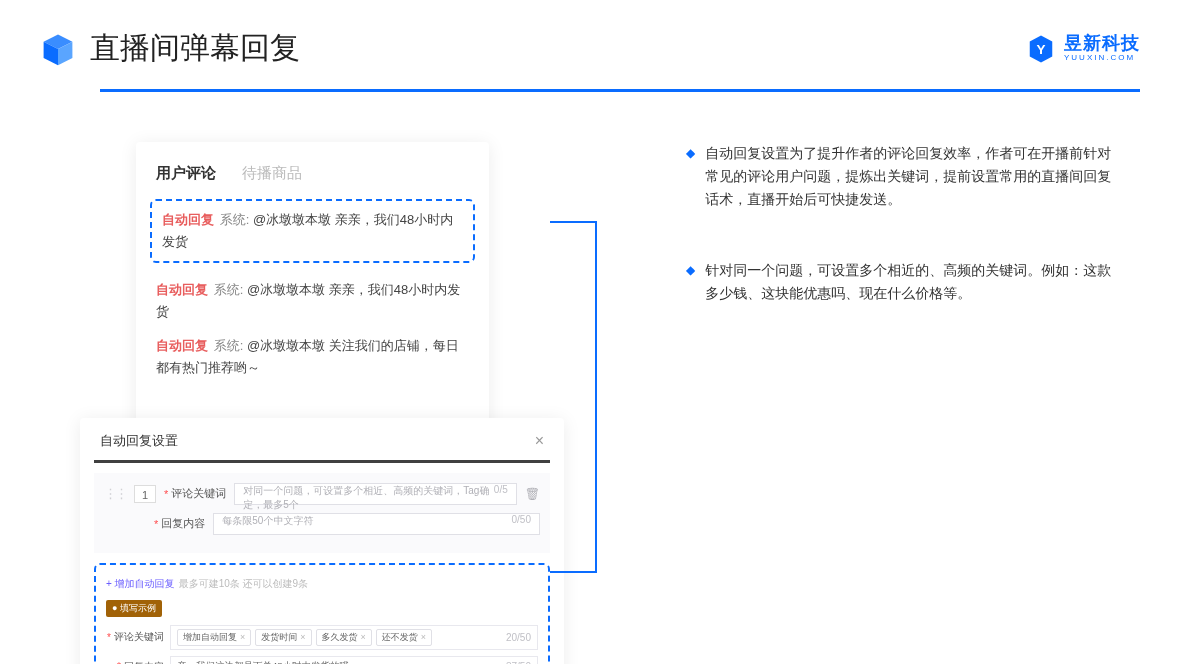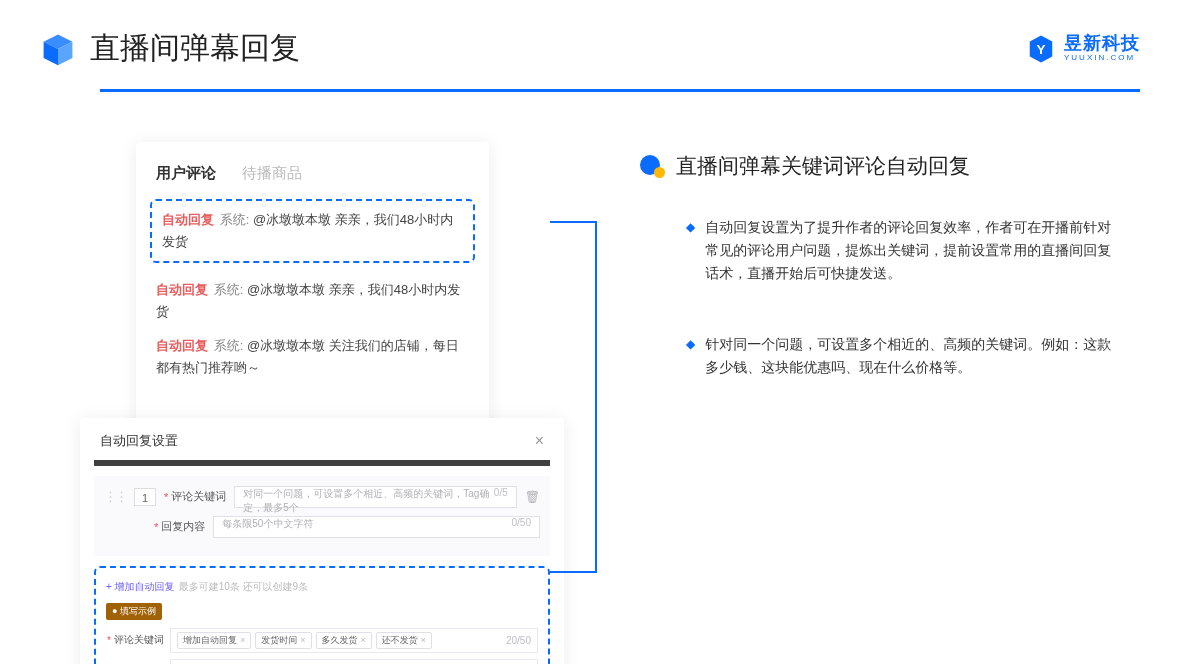--- a/index.html
+++ b/index.html
@@ -104,21 +104,21 @@
     width: 484px;
     margin-top: -14px;
     padding: 14px 14px 18px 14px;
     position: relative;
   }
   .settings-title-row {
     display: flex;
     justify-content: space-between;
     align-items: center;
     padding: 0 6px 10px 6px;
-    border-bottom: 6px solid #404040;
+    border-bottom: 3px solid #404040;
   }
   .settings-title { font-size: 13px; color: #333; font-weight: 500; }
   .close-icon { color: #999; font-size: 16px; cursor: pointer; }
 
   .form-area {
     background: #fafafc;
     padding: 10px 10px;
     margin-top: 10px;
     position: relative;
   }
@@ -397,27 +397,20 @@
       </div>
 
     </div>
 
     <svg class="connector" width="60" height="380" style="left:470px; top:60px;">
       <path d="M 0 20 L 46 20 L 46 370 L 0 370" stroke="#0a6cff" stroke-width="2" fill="none"></path>
     </svg>
   </div>
 
   <div class="right-col">
-    <div class="section-head">
-      <div class="dots-icon">
-        <div class="blue"></div>
-          <div class="orange"></div>
-      </div>
-      <span class="section-title">直播间弹幕关键词评论自动回复</span>
-    </div>
     <div class="bullet-item">
       <span class="bullet-diamond">◆</span>
       <span class="bullet-text">自动回复设置为了提升作者的评论回复效率，作者可在开播前针对常见的评论用户问题，提炼出关键词，提前设置常用的直播间回复话术，直播开始后可快捷发送。</span>
     </div>
     <div class="bullet-item">
       <span class="bullet-diamond">◆</span>
       <span class="bullet-text">针对同一个问题，可设置多个相近的、高频的关键词。例如：这款多少钱、这块能优惠吗、现在什么价格等。</span>
     </div>
   </div>
 </div>

